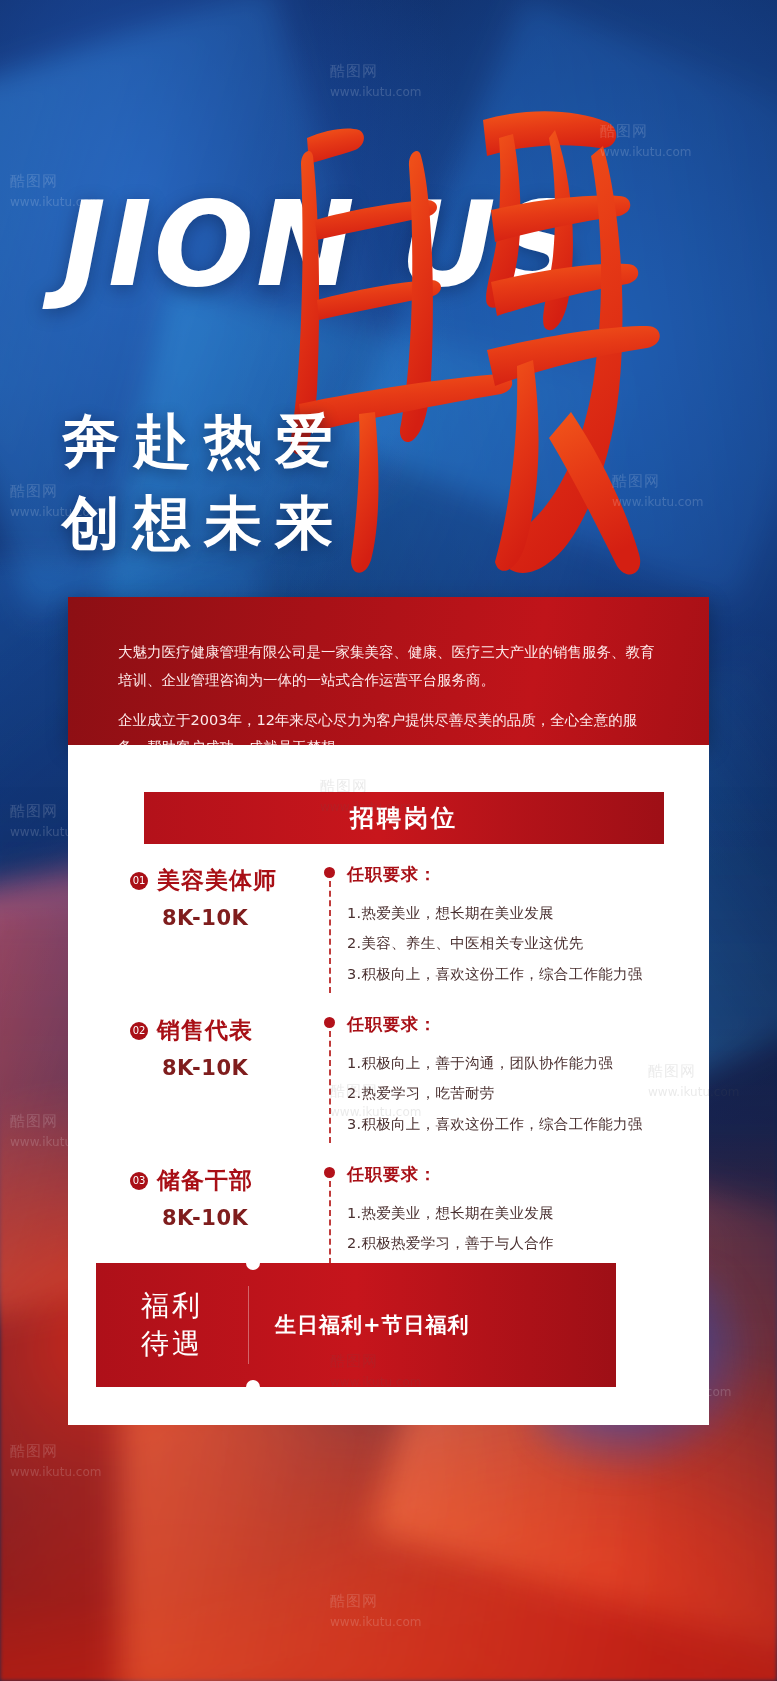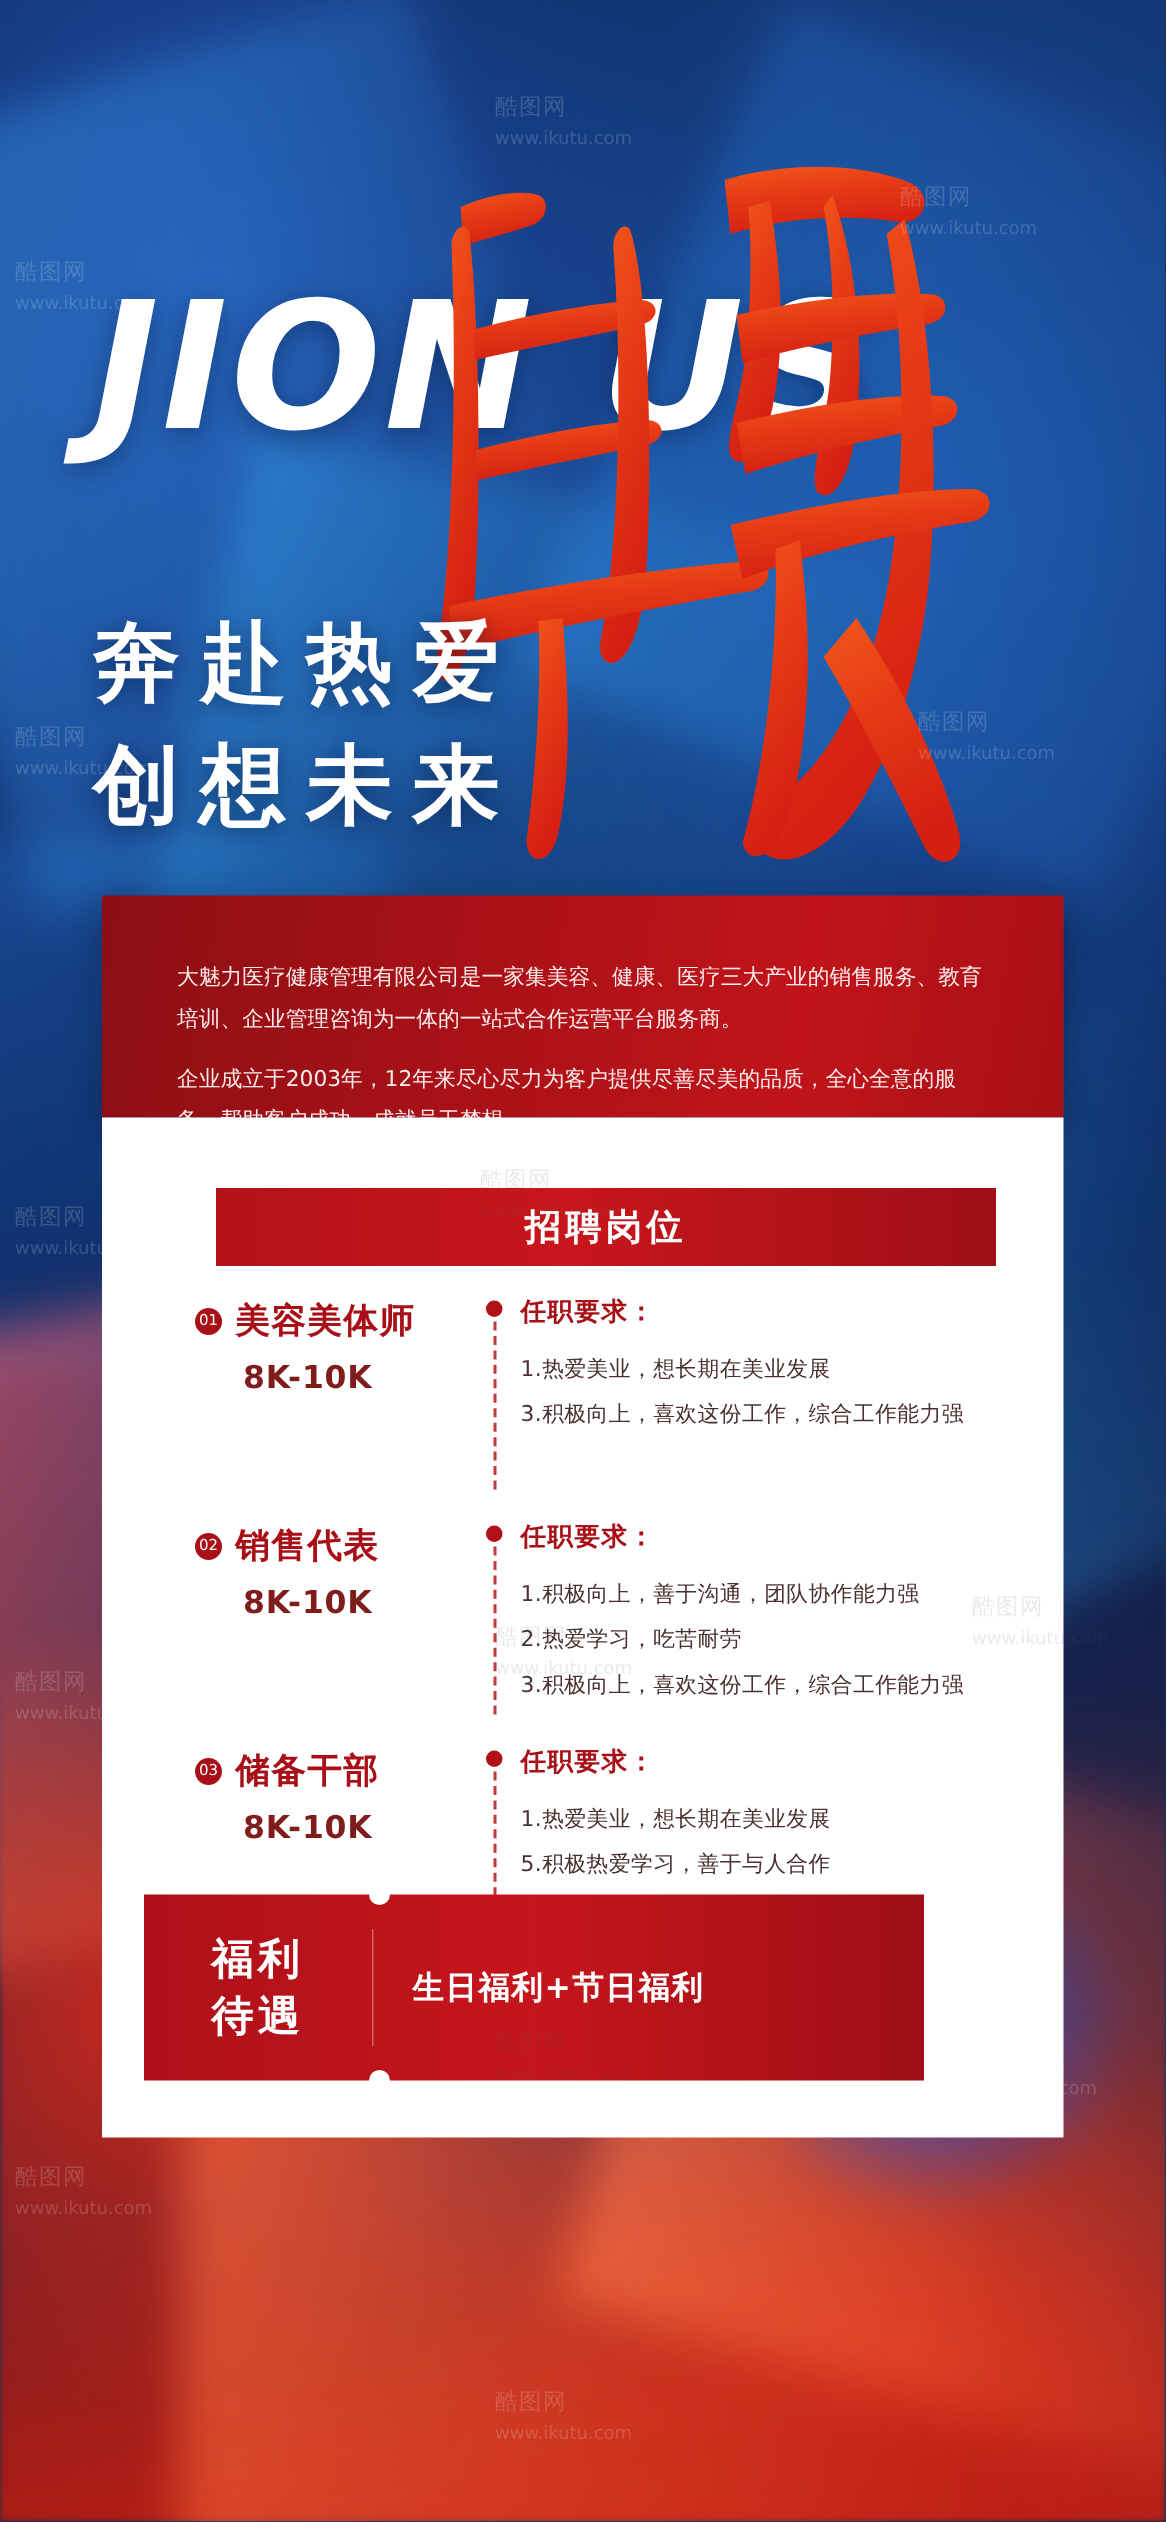--- a/index.html
+++ b/index.html
@@ -245,21 +245,21 @@
     background: #fff;
     border-radius: 50%;
   }
   .notch.tl { left: 150px; top: -7px; }
   .notch.bl { left: 150px; bottom: -7px; }
   .welfare-label {
     width: 152px;
     text-align: center;
     color: #fff;
     font-family: "DejaVu Sans", serif;
-    font-weight: 700;
+    font-weight: 400;
     font-size: 28px;
     line-height: 1.35;
     letter-spacing: 3px;
   }
   .welfare-sep {
     width: 1px;
     height: 78px;
     background: rgba(255,255,255,.35);
   }
   .welfare-text {
@@ -363,20 +363,21 @@
           </div>
           <div class="job-salary">8K-10K</div>
         </div>
         <div class="job-divider">
           <span class="dot"></span>
           <span class="dash"></span>
         </div>
         <div class="job-right">
           <div class="req-head">任职要求：</div>
           <div class="req-item">1.热爱美业，想长期在美业发展</div>
+          <div class="req-item">2.美容、养生、中医相关专业这优先</div>
           <div class="req-item">3.积极向上，喜欢这份工作，综合工作能力强</div>
         </div>
       </div>
 
       <div class="job">
         <div class="job-left">
           <div class="job-idx-row">
             <span class="job-num">02</span>
             <span class="job-title">销售代表</span>
           </div>
@@ -402,21 +403,21 @@
           </div>
           <div class="job-salary">8K-10K</div>
         </div>
         <div class="job-divider">
           <span class="dot"></span>
           <span class="dash"></span>
         </div>
         <div class="job-right">
           <div class="req-head">任职要求：</div>
           <div class="req-item">1.热爱美业，想长期在美业发展</div>
-          <div class="req-item">5.积极热爱学习，善于与人合作</div>
+          <div class="req-item">2.积极热爱学习，善于与人合作</div>
           <div class="req-item">3.往管理岗位发展</div>
         </div>
       </div>
 
     </div>
   </div>
 
   <div class="welfare">
     <span class="notch tl"></span>
     <span class="notch bl"></span>

